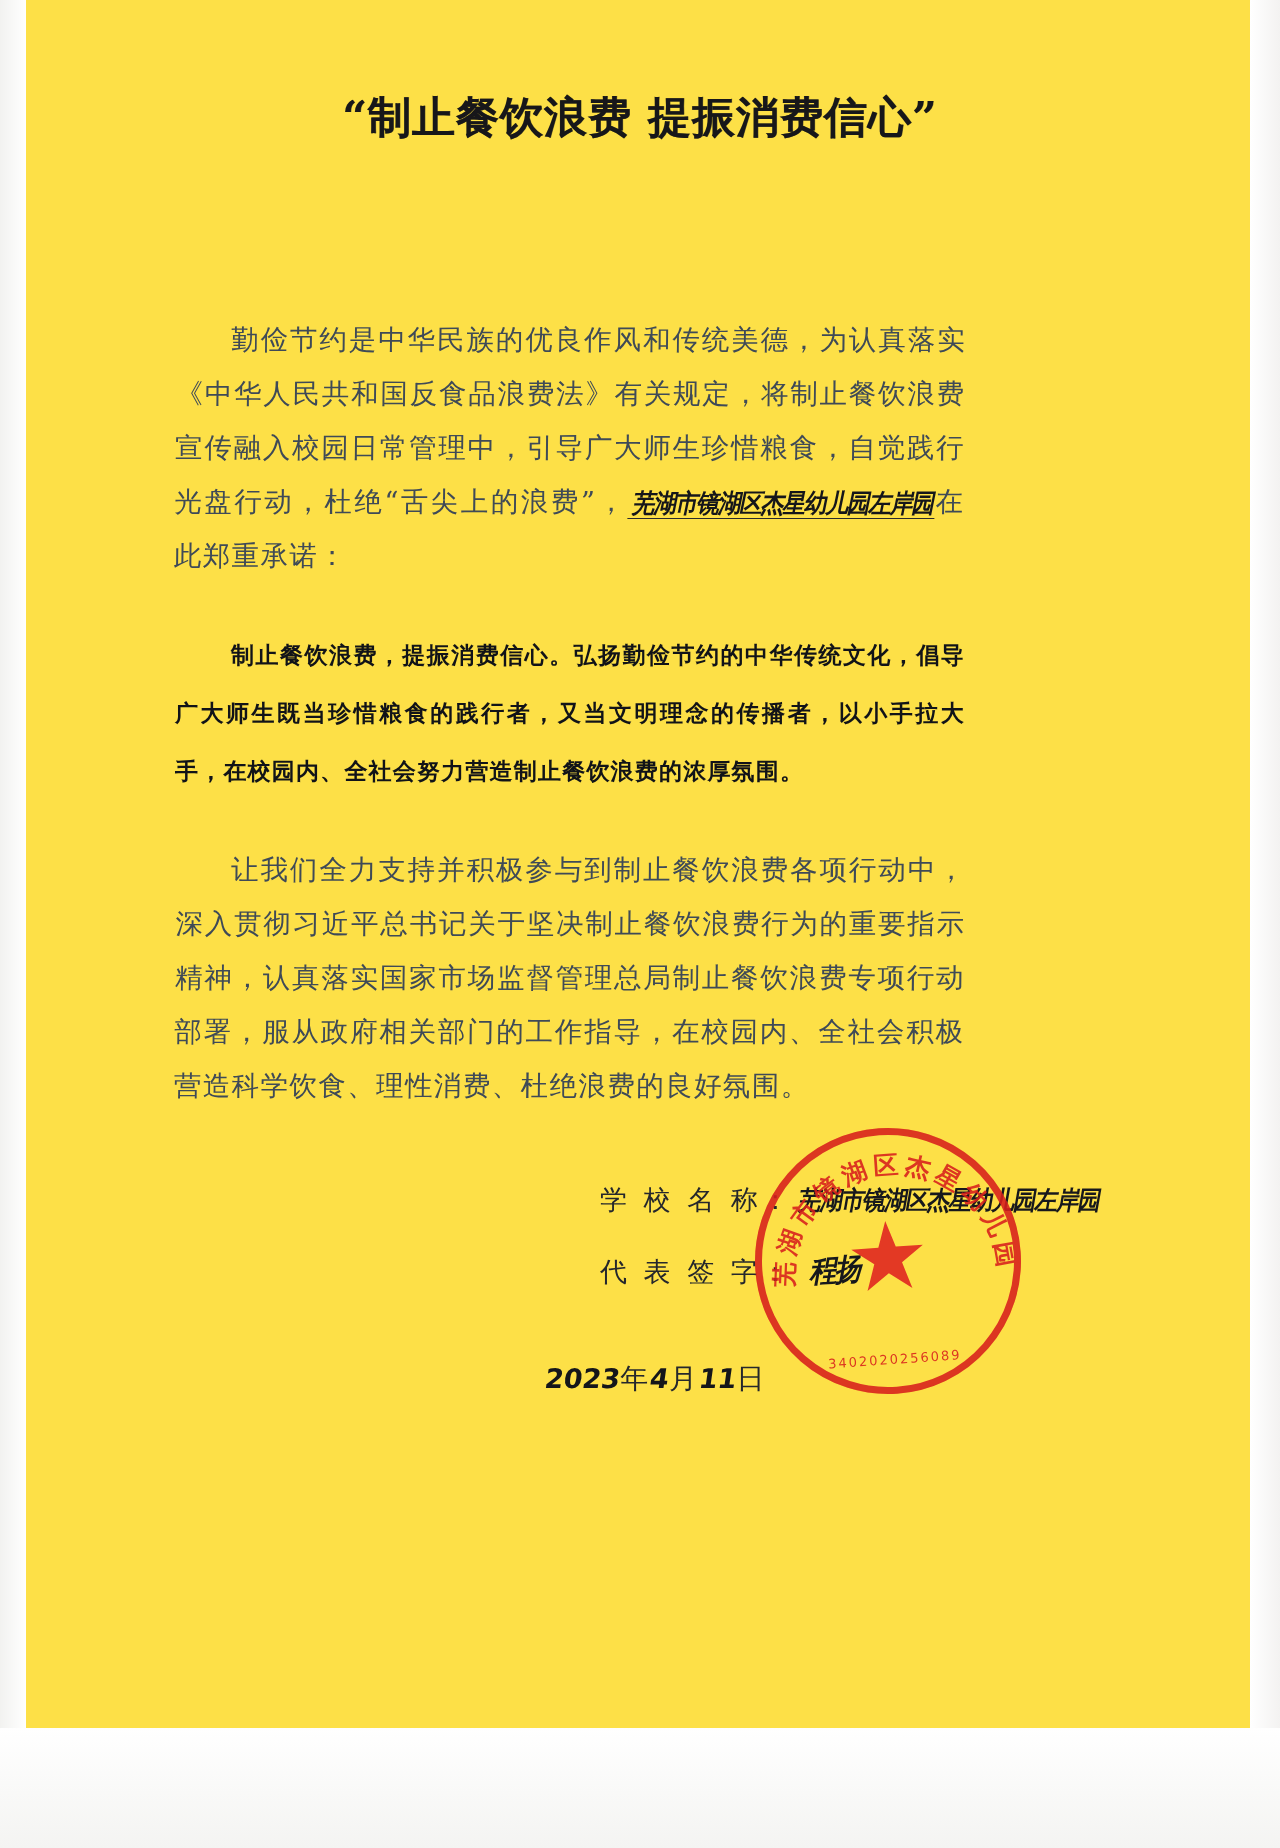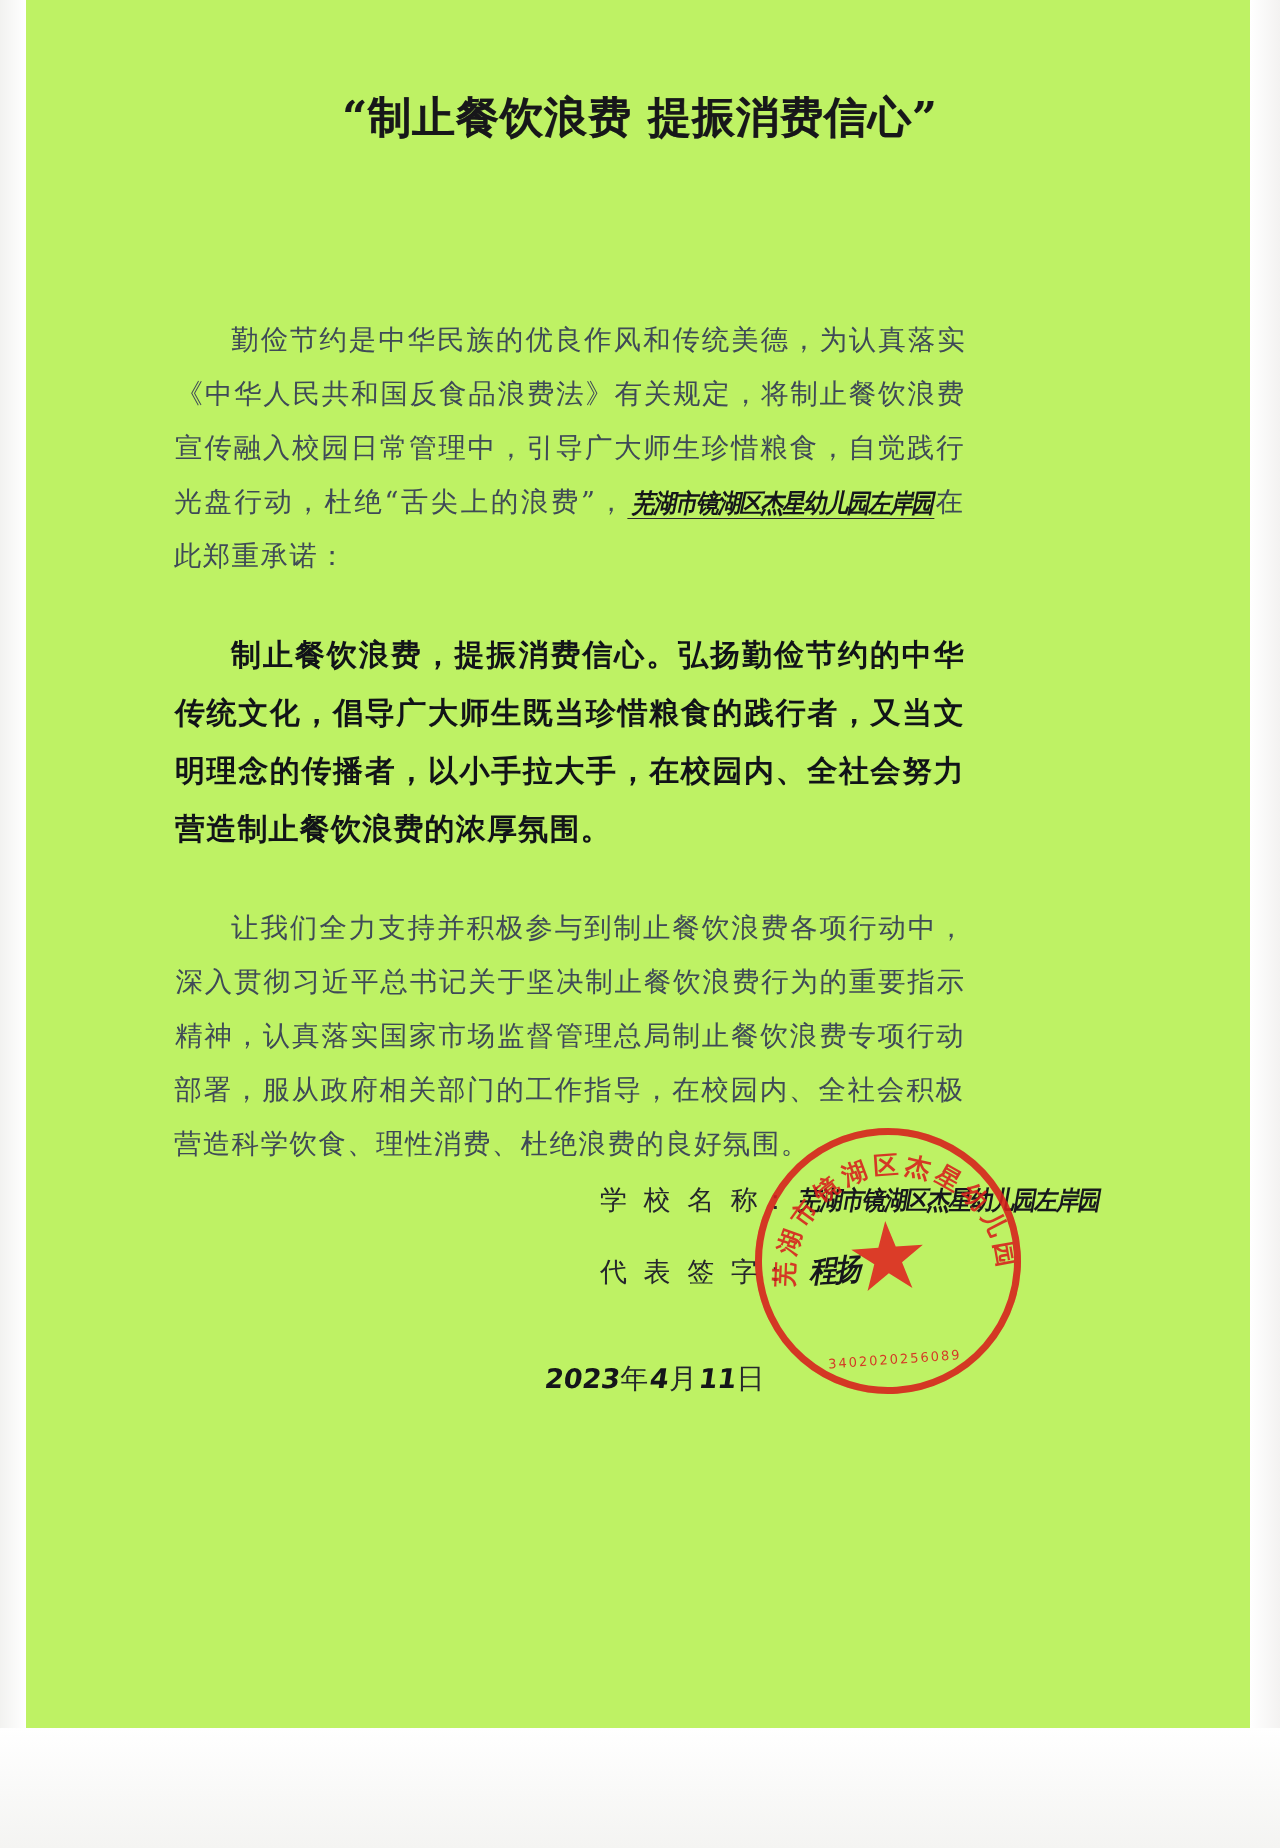--- a/index.html
+++ b/index.html
@@ -4,21 +4,21 @@
 <style>
   html, body {
     margin: 0;
     padding: 0;
     background: #ffffff;
   }
   .page {
     position: relative;
     width: 1280px;
     height: 1848px;
-    background: #bef264;
+    background: #fde047;
     overflow: hidden;
     font-family: "DejaVu Sans", "Liberation Sans", sans-serif;
   }
 
   
   .scan-edge-left {
     position: absolute;
     left: 0; top: 0;
     width: 26px; height: 100%;
     background: linear-gradient(to right, #f2f2f0 0%, #ffffff 100%);
@@ -81,21 +81,21 @@
   }
   .para.hand {
     color: #3f4a57;
     font-weight: 400;
   }
   .para.strong {
     color: #111318;
     font-weight: 700;
     letter-spacing: 1.2px;
     font-family: "DejaVu Sans", "Liberation Sans", sans-serif;
-    font-size: 30px;
+    font-size: 23px;
     line-height: 58px;
     transform: none;
     text-indent: 56px;
   }
   .spacer-1 { height: 44px; }
   .spacer-2 { height: 42px; }
 
   
   .hand-fill {
     display: inline-block;

